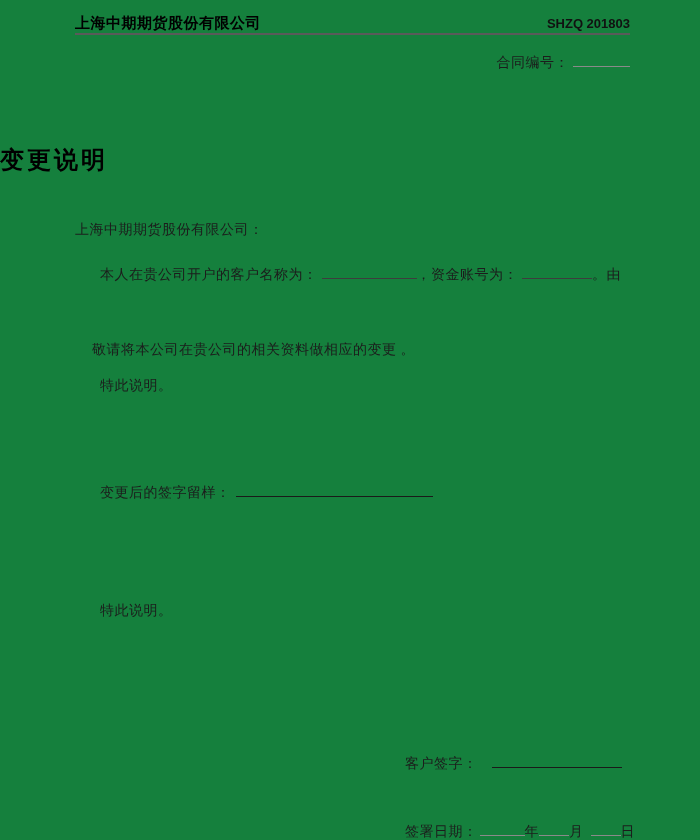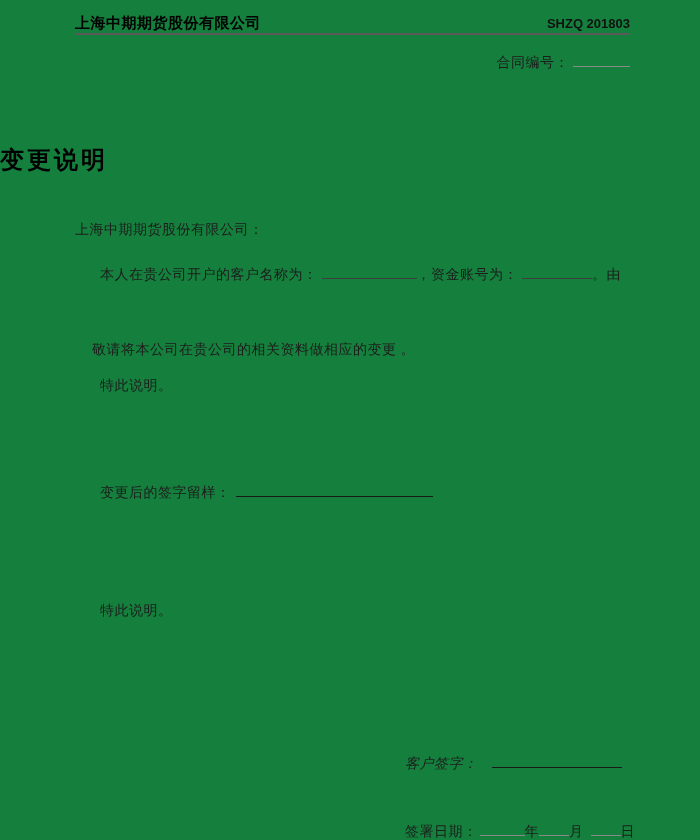--- a/index.html
+++ b/index.html
@@ -46,21 +46,21 @@
   .bodyline { letter-spacing: 0.5px; }
   .salutation   { left: 75px;  top: 221px; }
   .p-line1      { left: 75px;  top: 264px; padding-left: 25px; }
   .p-line2      { left: 75px;  top: 304px; }
   .notice1      { left: 92px; top: 341px; }
   .hereby1      { left: 100px; top: 377px; }
   .sign-orig    { left: 100px; top: 454px; }
   .sign-changed { left: 100px; top: 482px; }
   .notice2      { left: 100px; top: 566px; }
   .hereby2      { left: 100px; top: 602px; }
-  .cust-sign    { left: 405px; top: 753px; font-style: italic; }
+  .cust-sign    { left: 405px; top: 753px; }
   .sign-date    { left: 405px; top: 791px; margin-top: 30px; }
 
   
   .blank {
     display: inline-block;
     height: 14px;
     border-bottom: 1px solid #3d3d3d;
     vertical-align: baseline;
   }
   .blank.gray { border-bottom-color: #8a8a8a; }

